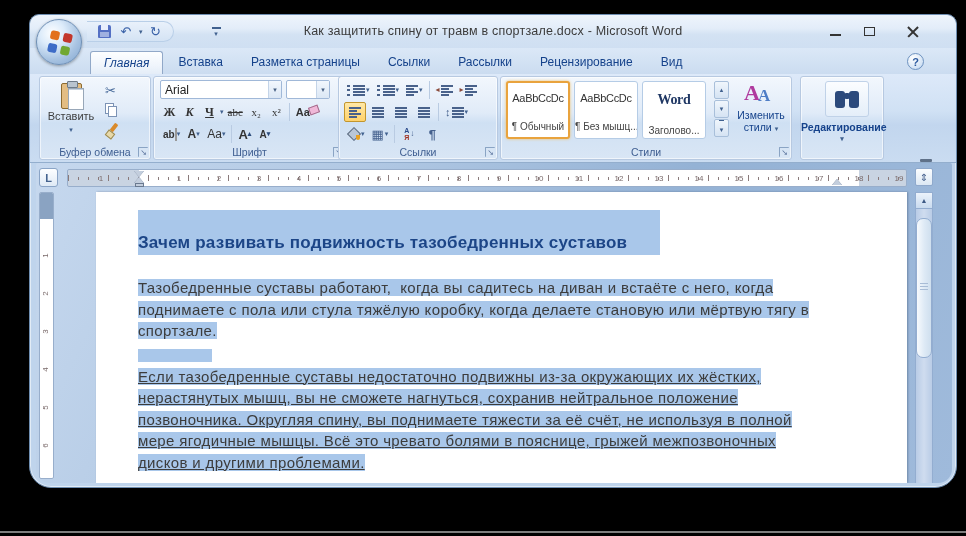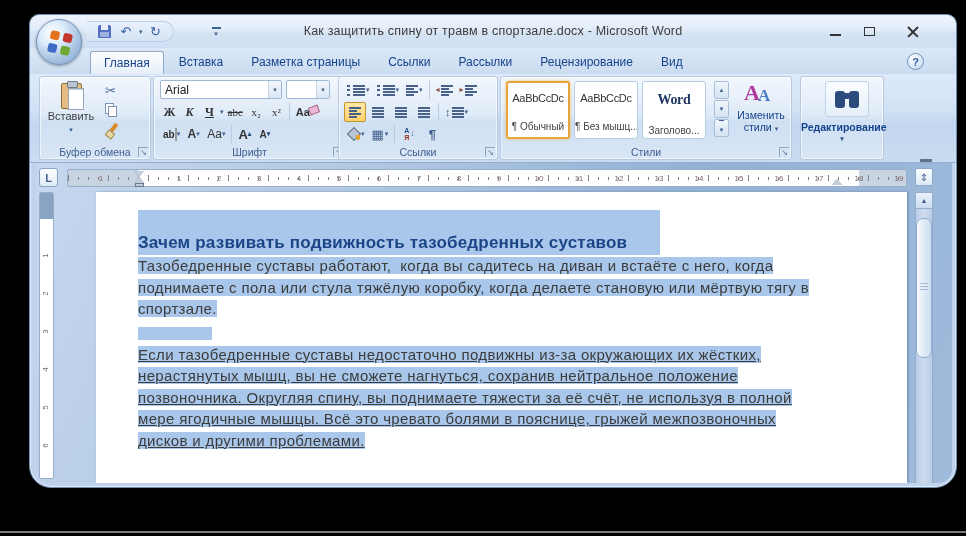--- a/index.html
+++ b/index.html
@@ -48,21 +48,21 @@
   .qat-more { position:absolute; left:178px; top:10px; width:16px; height:15px; text-align:center;
     color:#40618f; font-size:7px; line-height:6px; z-index:21; }
   .qat-more .bar { width:9px; height:2px; background:#40618f; margin:2px auto 2px; }
 
   
   .tabrow { position:absolute; left:0; top:33px; width:100%; height:26px;
     background:linear-gradient(#dbe8f7,#cbdcf0); }
   .tabs { position:absolute; left:60px; top:3px; height:23px; display:flex; gap:2px; }
   .tab { padding:4px 13px 0 13px; font-size:12px; color:#15428b; height:23px; }
   .tab.active { background:linear-gradient(#fdfeff,#f0f5fc 60%,#e4edf8); border:1px solid #91a8c8;
-    border-bottom:none; border-radius:3px 3px 0 0; }
+    border-bottom:none; border-radius:3px 3px 0 0;font-style:italic; }
   .help-btn { position:absolute; right:32px; top:5px; width:17px; height:17px; border-radius:50%;
     background:radial-gradient(circle at 35% 30%, #ffffff, #d3e3f5 70%, #9cbade); border:1px solid #6f93c0;
     color:#2c5aa0; font-size:11px; font-weight:bold; text-align:center; line-height:16px; }
 
   
   .ribbon { position:absolute; left:0; top:59px; width:100%; height:89px;
     background:linear-gradient(#dde9f9 0%, #d0e1f4 42%, #c2d6ee 58%, #cadcf1 100%);
     border-bottom:1px solid #93aecd; }
   .rgroup { position:absolute; top:2px; height:84px; border:1px solid #b7c9e1; border-radius:3px;
     background:linear-gradient(#f2f7fd 0%, #e0ebf8 44%, #cfe0f3 56%, #d9e6f5 100%);
@@ -219,21 +219,21 @@
     border:1px solid #98aecb; border-radius:2px; overflow:hidden; }
   .v-ruler .dark { position:absolute; left:0; top:0; width:100%; height:26px; background:#8aa3c2; }
   .vnum { position:absolute; left:3px; font-size:8px; color:#7a6a6a; transform:rotate(-90deg); }
 
   
   .page { position:absolute; left:60px; top:29px; width:811px; height:291px; background:#fff;
     box-shadow:1px 0 2px rgba(40,60,90,.4); overflow:hidden; }
   .textcol { position:absolute; left:42px; top:18px; width:725px; }
   .hblock { width:522px; background:#a9c7ea; padding-top:20px; }
   .doc-heading { font-size:17px; font-weight:bold; color:#1c4587; line-height:25px; letter-spacing:.2px; }
-  .doc-p { font-size:15px; color:#3c3c3c; line-height:21.5px; letter-spacing:.35px;
+  .doc-p { margin-top:22px; font-size:15px; color:#3c3c3c; line-height:21.5px; letter-spacing:.35px;
     white-space:pre-wrap; }
   .doc-p .sel { background:#a9c7ea; }
   .sel-band { width:74px; height:13px; background:#a9c7ea; margin-top:7px; }
   .doc-p.p2 { margin-top:4px;text-decoration:underline; }
 
   
   .collapse-dash { position:absolute; left:884px; top:0px; width:12px; height:3px; background:#5f7189; border-radius:1px; }
   .ruler-toggle { position:absolute; left:879px; top:5px; width:18px; height:18px; border:1px solid #8fa9cc;
     border-radius:2px; background:linear-gradient(#fbfdff,#dce8f4); text-align:center; font-size:10px;
     color:#44608d; line-height:17px; }

